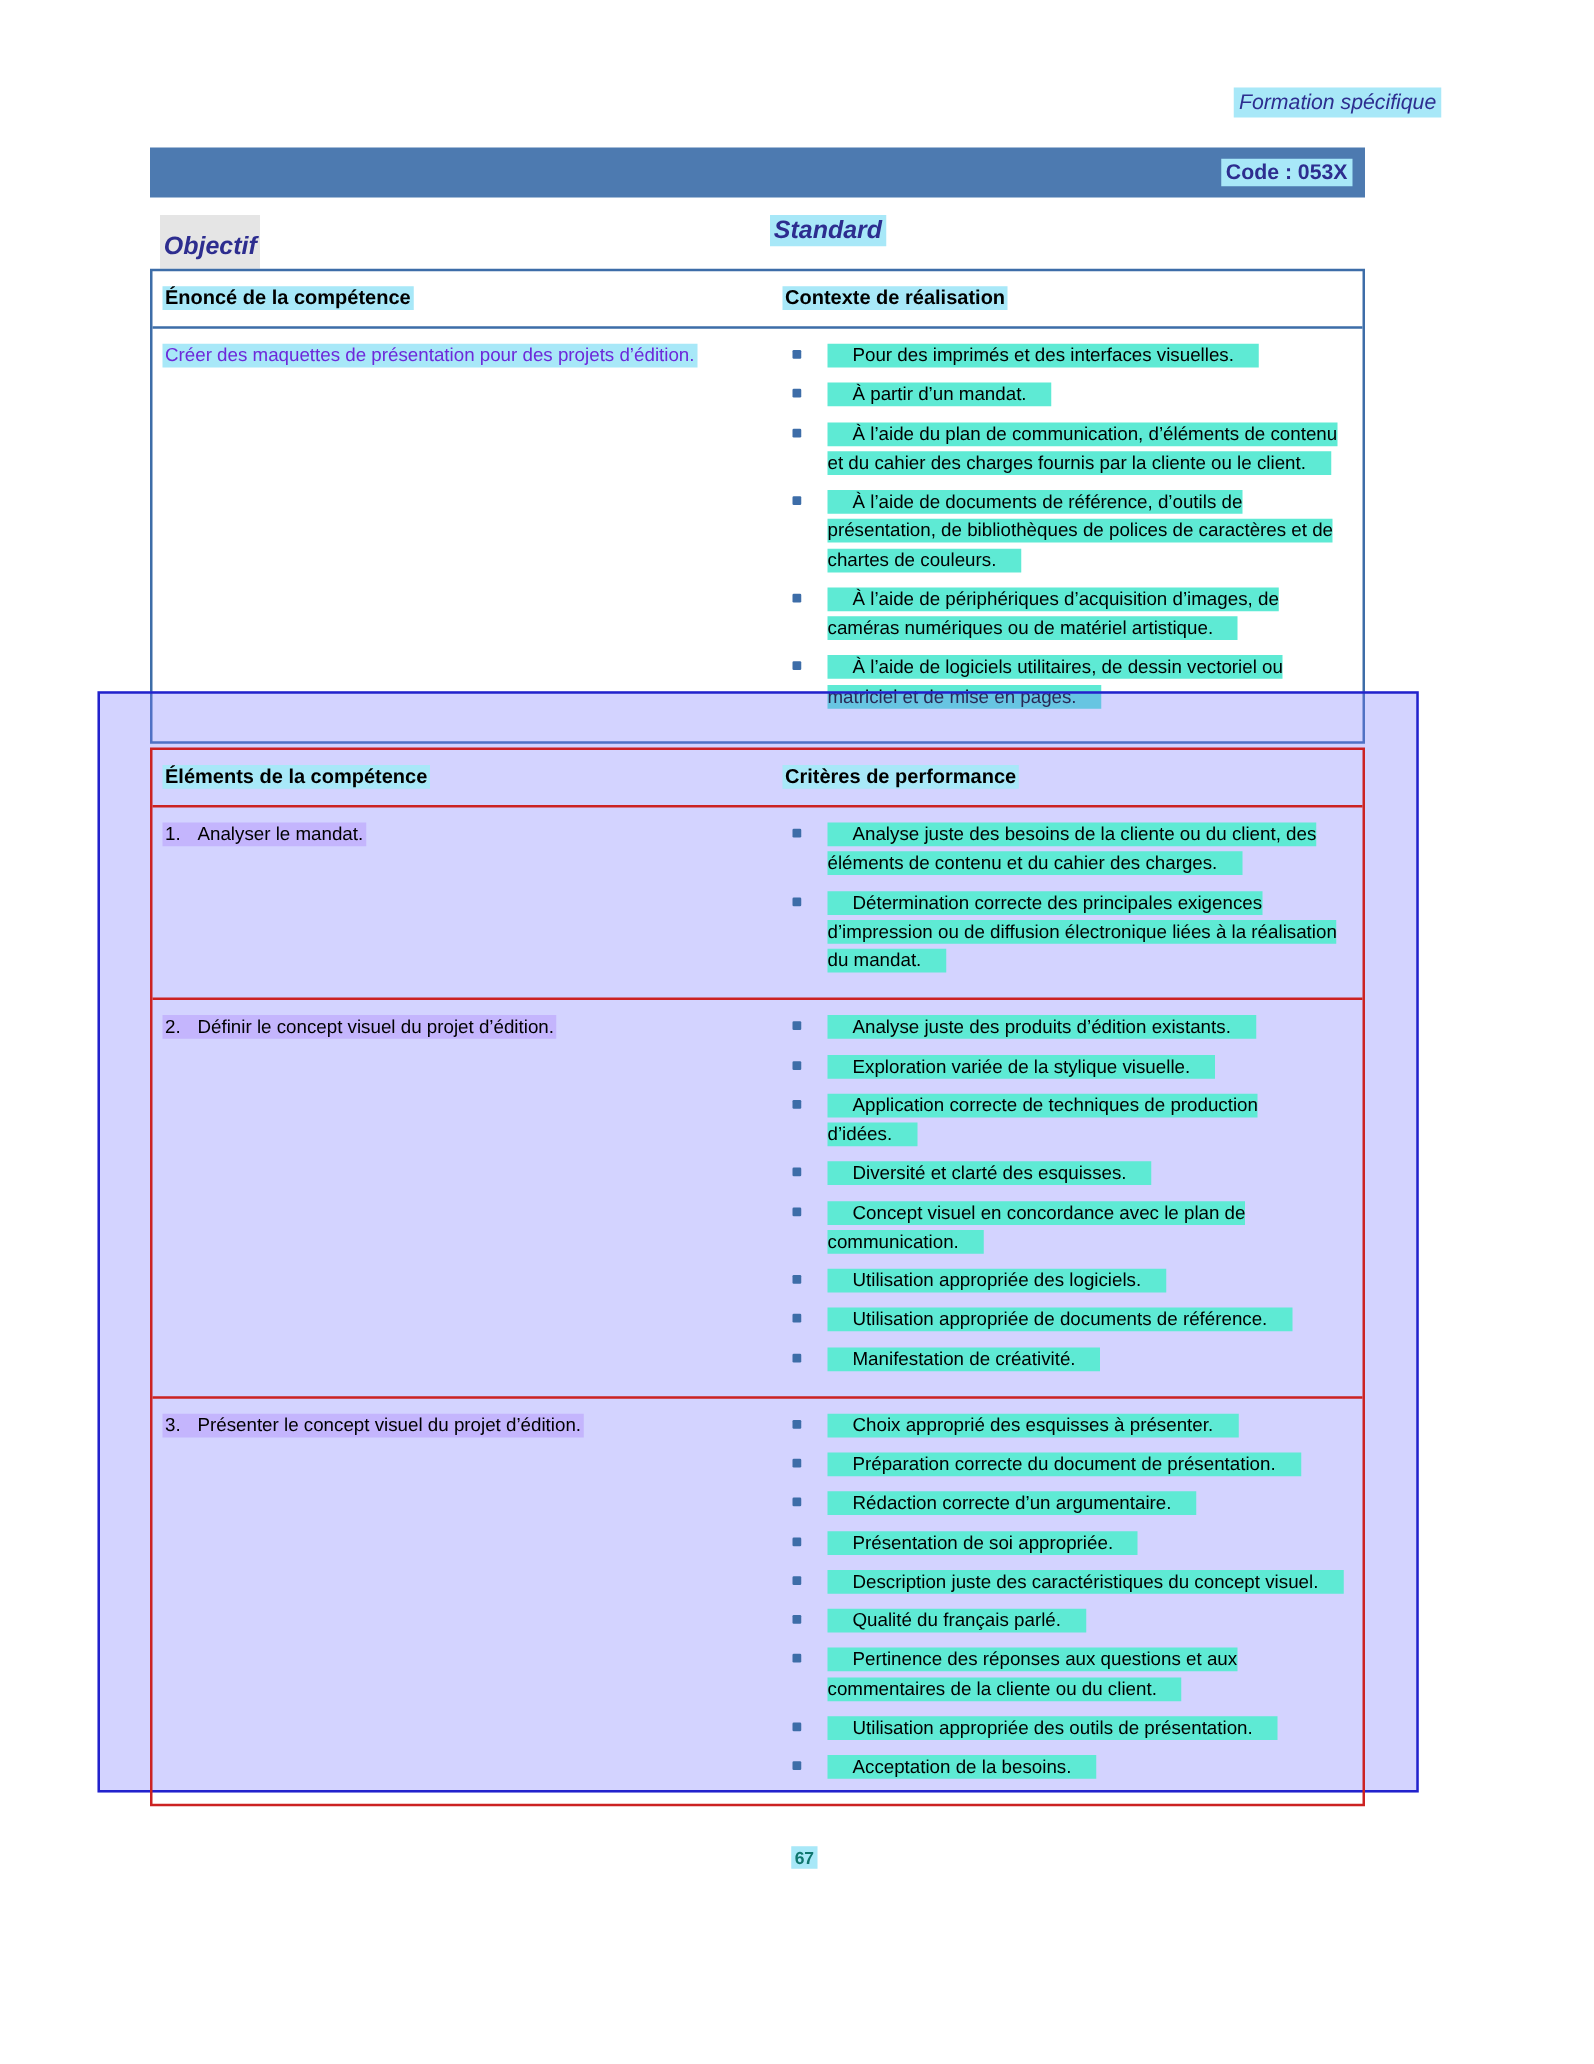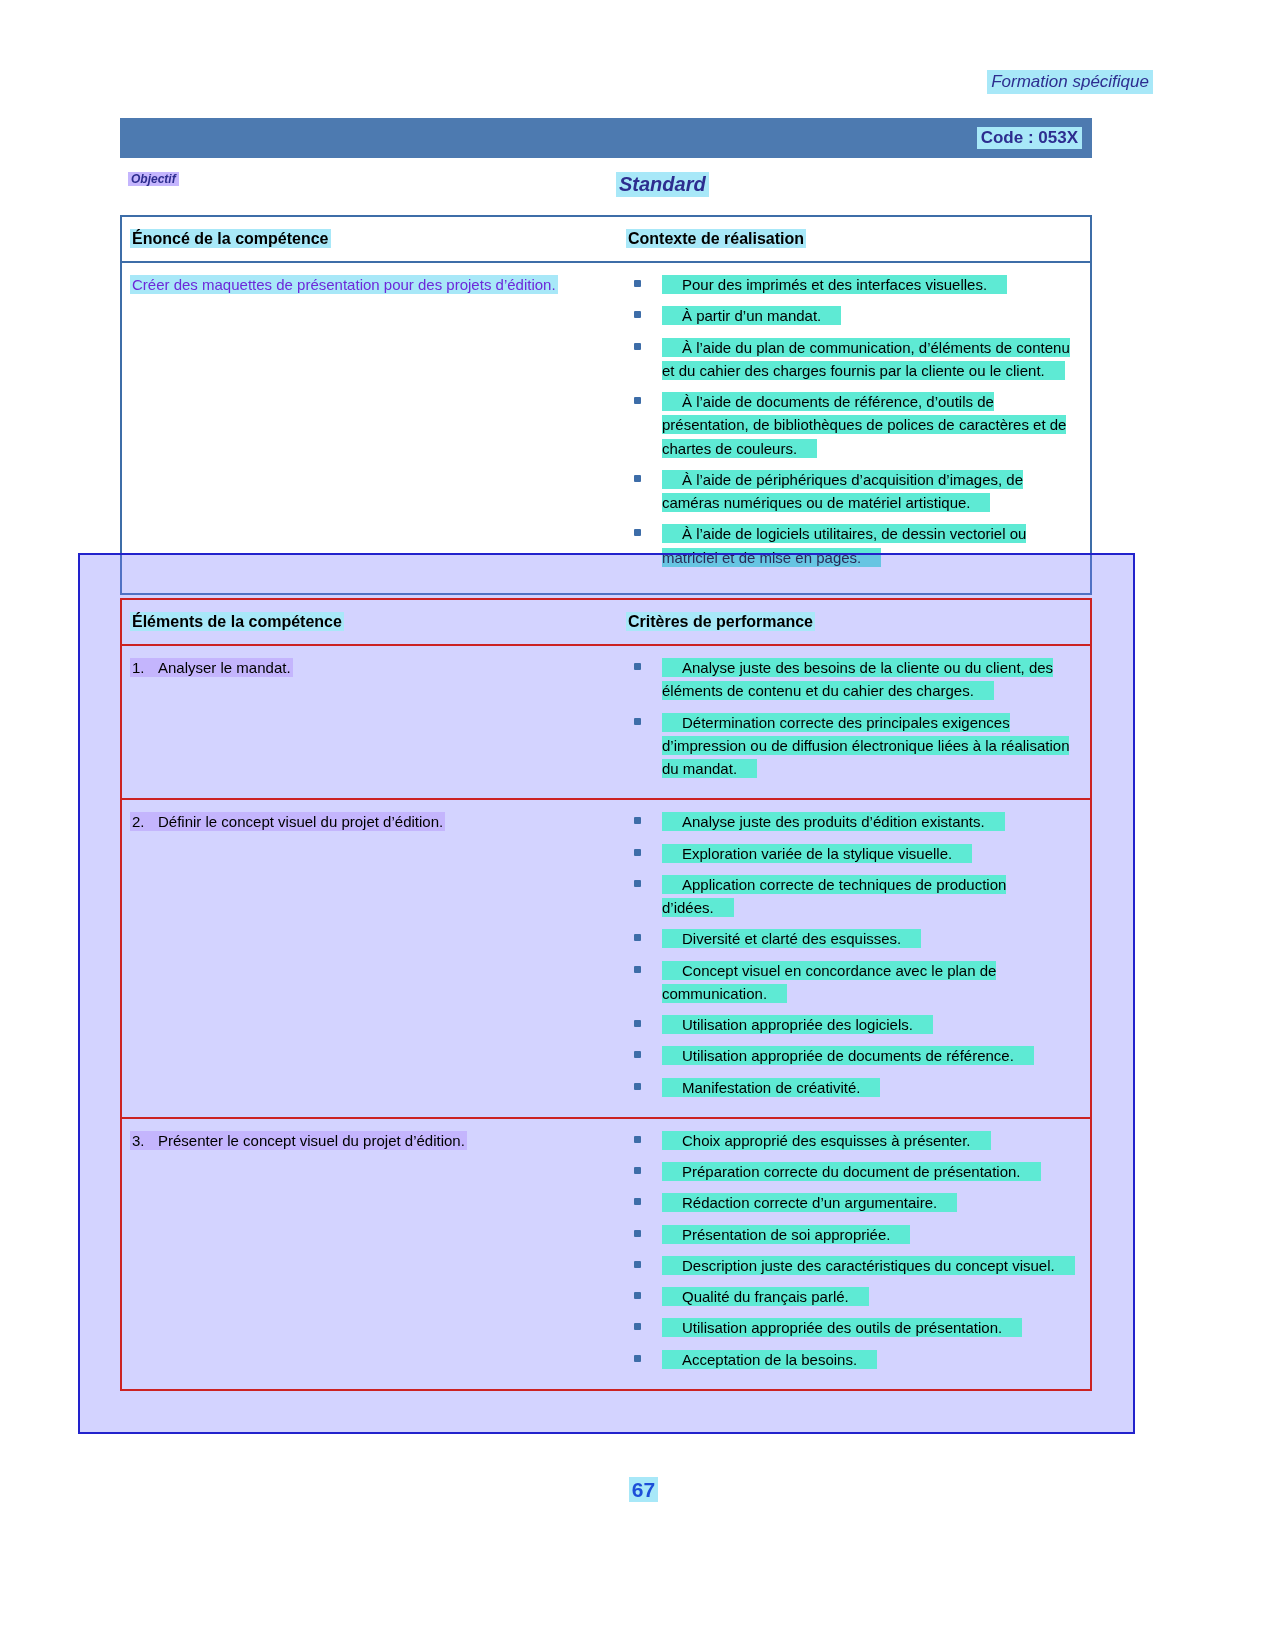--- a/index.html
+++ b/index.html
@@ -58,26 +58,26 @@
     position: absolute;
     top: 172px;
     left: 120px;
     width: 972px;
     height: 28px;
   }
   .title-objectif {
     position: absolute;
     left: 8px;
     top: 0;
-    font-size: 12px;
+    font-size: 20px;
     font-weight: bold;
     font-style: italic;
     color: #2d2d8f;
-    background: #c4b5fd;
-    padding: 0 3px;
+    background: #e5e5e5;
+    padding: 14px 3px;
   }
   .title-standard {
     position: absolute;
     left: 496px;
     top: 0;
     font-size: 20px;
     font-weight: bold;
     font-style: italic;
     color: #2d2d8f;
     background: #a8e8f8;
@@ -204,23 +204,23 @@
     display: inline-block;
     min-width: 26px;
   }
 
   .page-number {
     position: absolute;
     left: 12px;
     right: 0;
     top: 1478px;
     text-align: center;
-    font-size: 21px;
-    font-weight: bold;
-    color: #1d4ed8;
+    font-size: 14px;
+    font-weight: bold;
+    color: #0f766e;
   }
   .page-number span {
     background: #a8e8f8;
     padding: 1px 3px;
   }
 </style>
 </head>
 <body>
 
 <div class="page">
@@ -307,20 +307,21 @@
             <div class="elem-text"><span class="etxt"><span class="num">3.</span>Présenter le concept visuel du projet d’édition.</span></div>
           </div>
           <div class="col-right">
             <ul class="bullets">
               <li><span class="bdot"></span><span class="btxt">Choix approprié des esquisses à présenter.</span></li>
               <li><span class="bdot"></span><span class="btxt">Préparation correcte du document de présentation.</span></li>
               <li><span class="bdot"></span><span class="btxt">Rédaction correcte d’un argumentaire.</span></li>
               <li><span class="bdot"></span><span class="btxt">Présentation de soi appropriée.</span></li>
               <li><span class="bdot"></span><span class="btxt">Description juste des caractéristiques du concept visuel.</span></li>
               <li><span class="bdot"></span><span class="btxt">Qualité du français parlé.</span></li>
+              <li><span class="bdot"></span><span class="btxt">Pertinence des réponses aux questions et aux commentaires de la cliente ou du client.</span></li>
               <li><span class="bdot"></span><span class="btxt">Utilisation appropriée des outils de présentation.</span></li>
               <li><span class="bdot"></span><span class="btxt">Acceptation de la besoins.</span></li>
             </ul>
           </div>
         </div>
       </div>
   </div>
 
   <div class="page-number"><span>67</span></div>
 

